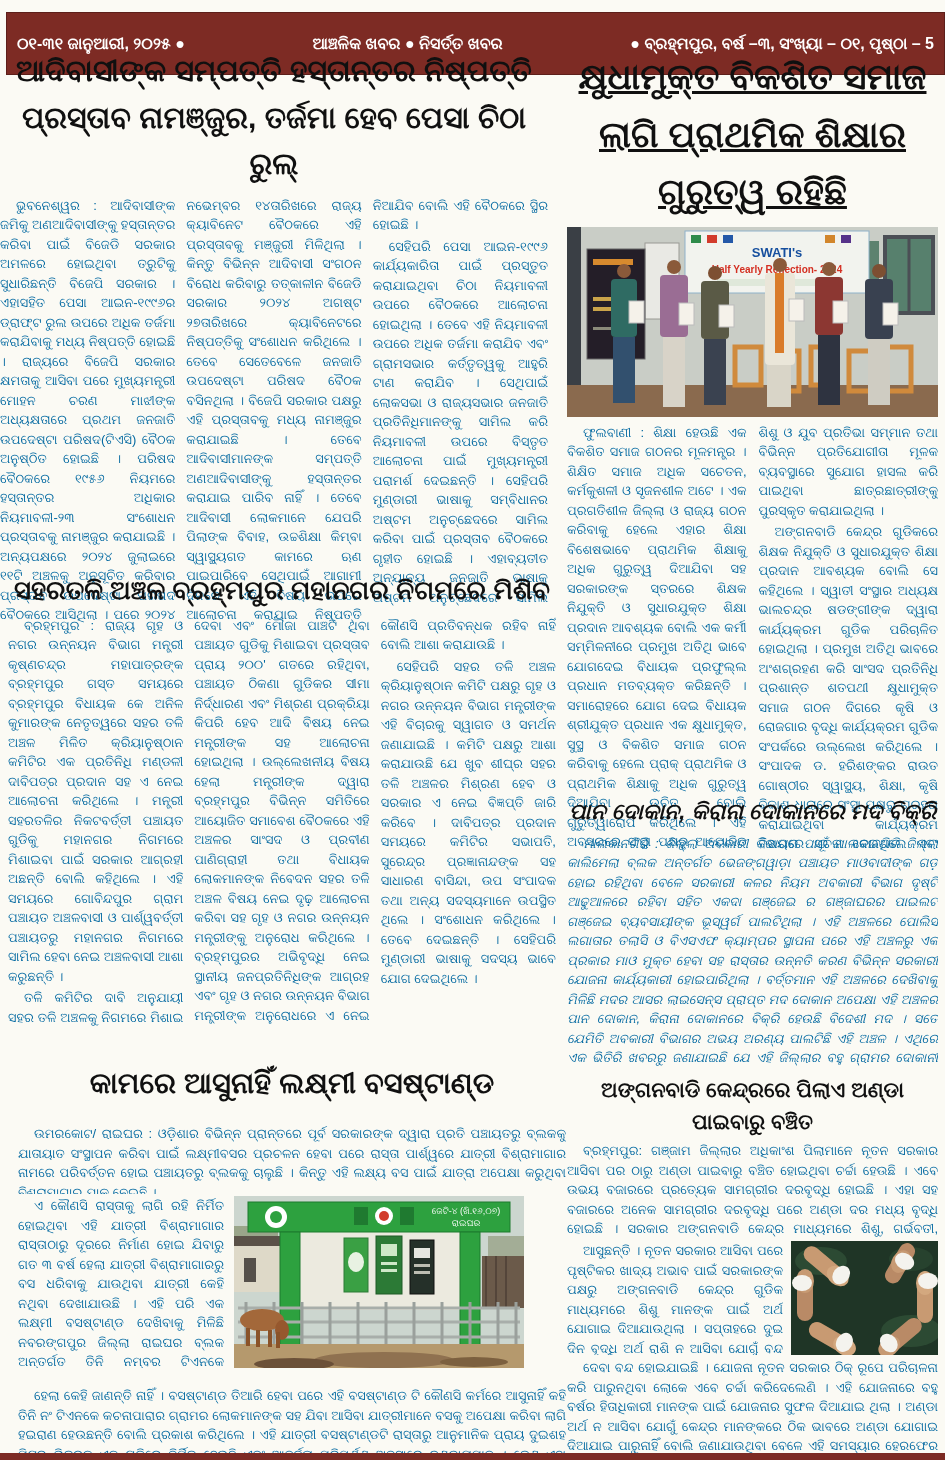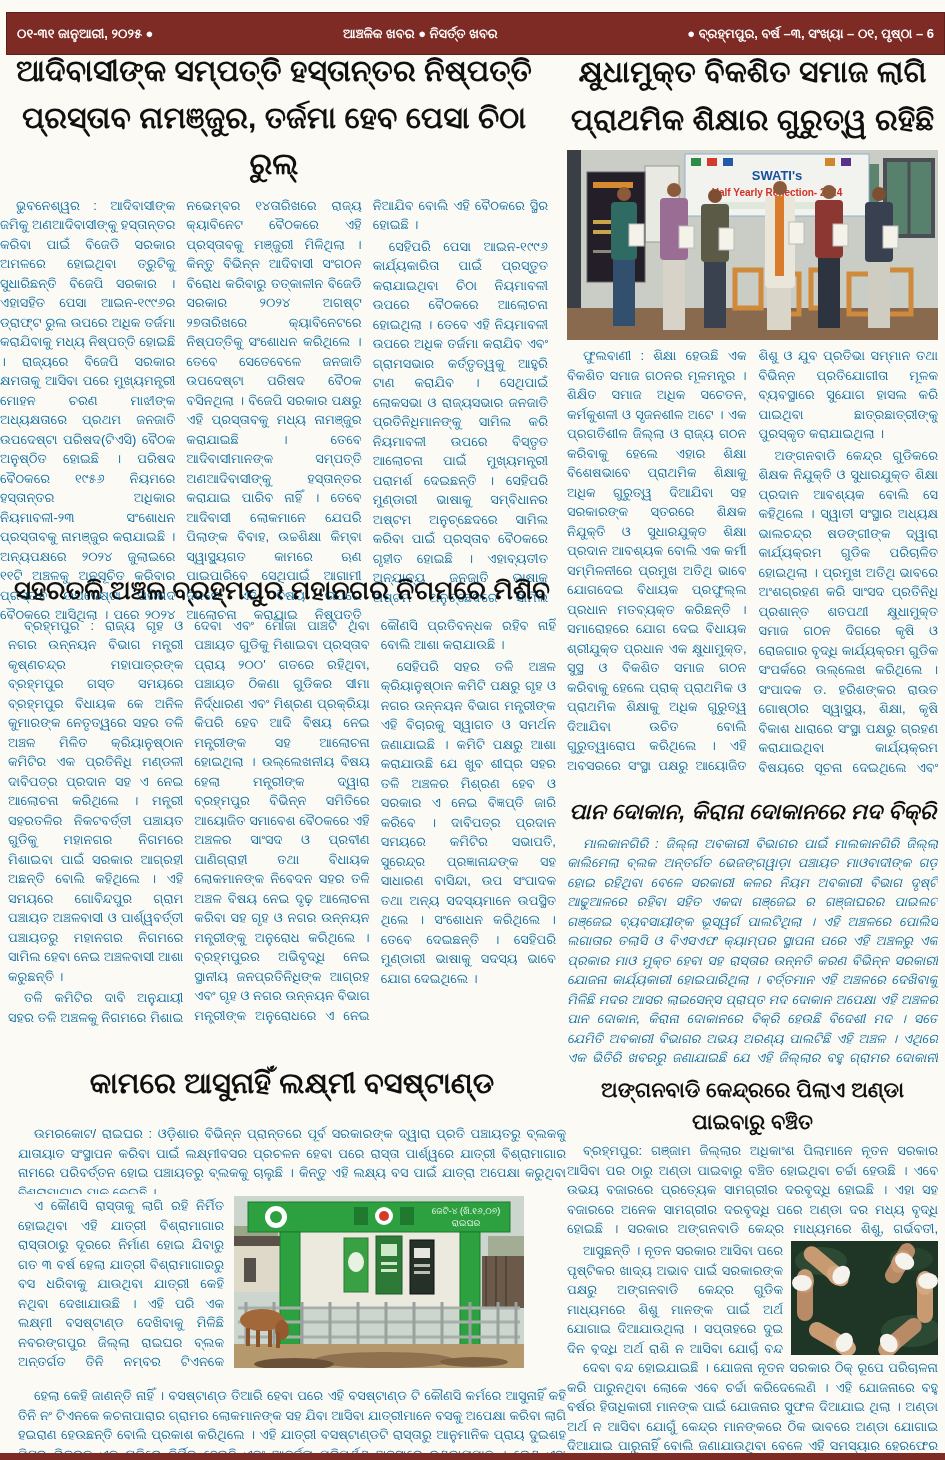--- a/index.html
+++ b/index.html
@@ -4,34 +4,34 @@
 <style>
   html,body { margin:0; padding:0; background:#ffffff; }
   .page {
     position:relative; width:945px; height:1460px; margin:0 auto;
     background:#fbfaf4; overflow:hidden;
     font-family:"Liberation Sans","DejaVu Sans",sans-serif; color:#1d1d1d;
   }
   .topbar {
     position:absolute; left:6px; top:12px; width:917px; height:29px;
     background:#7d2b24; color:#ffffff; display:flex; align-items:center;
-    justify-content:space-between; padding:6px 10px; font-size:13px; font-weight:bold;
+    justify-content:space-between; padding:16px 10px; font-size:16px; font-weight:bold;
     border:1px solid #5d1f1a;
   }
   .art { position:absolute; }
   .artA { left:0;   top:48px;   width:548px; }
   .artB { left:567px; top:48px;   width:371px; }
   .artC { left:8px;   top:570px;  width:548px; }
   .artD { left:567px; top:796px;  width:371px;font-style:italic; }
   .artE { left:18px;   top:1062px; width:548px; }
   .artF { left:567px; top:1074px; width:371px; }
 
   .hl { margin:0; text-align:center; font-weight:700; color:#101010; }
   .hlA { font-size:30px; line-height:1.55; }
-  .hlB { font-size:30px; line-height:1.6; }
+  .hlB { font-size:36px; line-height:1.6;text-decoration:underline; }
   .hlC { font-size:26px; line-height:1.45; padding-top:2px; }
   .hlD { font-size:22px; line-height:1.45; }
   .hlE { font-size:29px; line-height:1.45; }
   .hlF { font-size:21px; line-height:1.5; }
 
   .body-text { font-size:13px; line-height:1.5; text-align:justify; overflow:hidden; color:#0369a1; }
   .body-text p { margin:0 0 2px 0; text-indent:16px; }
   .cols3  { column-count:3; column-gap:11px; height:430px; margin-top:8px; }
   .colsB  { column-count:2; column-gap:12px; height:445px; margin-top:6px; }
   .colsC  { column-count:3; column-gap:11px; height:418px; margin-top:6px; }
@@ -54,21 +54,21 @@
   .bottom-strip { position:absolute; left:0; bottom:0; width:945px; height:7px; background:#7d2b24; }
 </style>
 </head>
 <body>
 
 <div class="page">
 
   <div class="topbar">
     <span>୦୧-୩୧ ଜାନୁଆରୀ, ୨୦୨୫ ●</span>
     <span>ଆଞ୍ଚଳିକ ଖବର ● ନିସର୍ତ୍ତ ଖବର</span>
-    <span>● ବ୍ରହ୍ମପୁର, ବର୍ଷ –୩, ସଂଖ୍ୟା – ୦୧, ପୃଷ୍ଠା – 6</span>
+    <span>● ବ୍ରହ୍ମପୁର, ବର୍ଷ –୩, ସଂଖ୍ୟା – ୦୧, ପୃଷ୍ଠା – 5</span>
   </div>
 
   <section class="art artA">
     <h1 class="hl hlA">ଆଦିବାସୀଙ୍କ ସମ୍ପତ୍ତି ହସ୍ତାନ୍ତର ନିଷ୍ପତ୍ତି ପ୍ରସ୍ତାବ ନାମଞ୍ଜୁର, ତର୍ଜମା ହେବ ପେସା ଚିଠା ରୁଲ୍</h1>
     <div class="body-text cols3">
       <p>ଭୁବନେଶ୍ୱର : ଆଦିବାସୀଙ୍କ ଜମିକୁ ଅଣଆଦିବାସୀଙ୍କୁ ହସ୍ତାନ୍ତର କରିବା ପାଇଁ ବିଜେଡି ସରକାର ଅମଳରେ ହୋଇଥିବା ତ୍ରୁଟିକୁ ସୁଧାରିଛନ୍ତି ବିଜେପି ସରକାର । ଏହାସହିତ ପେସା ଆଇନ-୧୯୯୬ର ଡ୍ରାଫ୍ଟ ରୁଲ ଉପରେ ଅଧିକ ତର୍ଜମା କରାଯିବାକୁ ମଧ୍ୟ ନିଷ୍ପତ୍ତି ହୋଇଛି । ରାଜ୍ୟରେ ବିଜେପି ସରକାର କ୍ଷମତାକୁ ଆସିବା ପରେ ମୁଖ୍ୟମନ୍ତ୍ରୀ ମୋହନ ଚରଣ ମାଝୀଙ୍କ ଅଧ୍ୟକ୍ଷତାରେ ପ୍ରଥମ ଜନଜାତି ଉପଦେଷ୍ଟା ପରିଷଦ(ଟିଏସି) ବୈଠକ ଅନୁଷ୍ଠିତ ହୋଇଛି । ପରିଷଦ ବୈଠକରେ ୧୯୫୬ ନିୟମରେ ହସ୍ତାନ୍ତର ଅଧିକାର ନିୟମାବଳୀ-୨୩ ସଂଶୋଧନ ପ୍ରସ୍ତାବକୁ ନାମଞ୍ଜୁର କରାଯାଇଛି । ଅନ୍ୟପକ୍ଷରେ ୨୦୨୪ ଜୁଲାଇରେ ୧୧ଟି ଅଞ୍ଚଳକୁ ଅନୁସୂଚିତ କରିବାର ପ୍ରସ୍ତାବ ଉପଦେଷ୍ଟା ପରିଷଦ ବୈଠକରେ ଆସିଥିଲା । ପରେ ୨୦୨୪ ନଭେମ୍ବର ୧୪ତାରିଖରେ ରାଜ୍ୟ କ୍ୟାବିନେଟ ବୈଠକରେ ଏହି ପ୍ରସ୍ତାବକୁ ମଞ୍ଜୁରୀ ମିଳିଥିଲା । କିନ୍ତୁ ବିଭିନ୍ନ ଆଦିବାସୀ ସଂଗଠନ ବିରୋଧ କରିବାରୁ ତତ୍କାଳୀନ ବିଜେଡି ସରକାର ୨୦୨୪ ଅଗଷ୍ଟ ୨୭ତାରିଖରେ କ୍ୟାବିନେଟରେ ନିଷ୍ପତ୍ତିକୁ ସଂଶୋଧନ କରିଥିଲେ । ତେବେ ସେତେବେଳେ ଜନଜାତି ଉପଦେଷ୍ଟା ପରିଷଦ ବୈଠକ ବସିନଥିଲା । ବିଜେପି ସରକାର ପକ୍ଷରୁ ଏହି ପ୍ରସ୍ତାବକୁ ମଧ୍ୟ ନାମଞ୍ଜୁର କରାଯାଇଛି । ତେବେ ଆଦିବାସୀମାନଙ୍କ ସମ୍ପତ୍ତି ଅଣଆଦିବାସୀଙ୍କୁ ହସ୍ତାନ୍ତର କରାଯାଇ ପାରିବ ନାହିଁ । ତେବେ ଆଦିବାସୀ ଲୋକମାନେ ଯେପରି ପିଲାଙ୍କ ବିବାହ, ଉଚ୍ଚଶିକ୍ଷା କିମ୍ବା ସ୍ୱାସ୍ଥ୍ୟଗତ କାମରେ ଋଣ ପାଇପାରିବେ ସେଥିପାଇଁ ଆଗାମୀ ଦିନରେ ଏହି ବିଷୟ ଉପରେ ଆଲୋଚନା କରାଯାଇ ନିଷ୍ପତ୍ତି ନିଆଯିବ ବୋଲି ଏହି ବୈଠକରେ ସ୍ଥିର ହୋଇଛି ।</p>
       <p>ସେହିପରି ପେସା ଆଇନ-୧୯୯୬ କାର୍ଯ୍ୟକାରିତା ପାଇଁ ପ୍ରସ୍ତୁତ କରାଯାଇଥିବା ଚିଠା ନିୟମାବଳୀ ଉପରେ ବୈଠକରେ ଆଲୋଚନା ହୋଇଥିଲା । ତେବେ ଏହି ନିୟମାବଳୀ ଉପରେ ଅଧିକ ତର୍ଜମା କରାଯିବ ଏବଂ ଗ୍ରାମସଭାର କର୍ତ୍ତୃତ୍ୱକୁ ଆହୁରି ଟାଣ କରାଯିବ । ସେଥିପାଇଁ ଲୋକସଭା ଓ ରାଜ୍ୟସଭାର ଜନଜାତି ପ୍ରତିନିଧିମାନଙ୍କୁ ସାମିଲ କରି ନିୟମାବଳୀ ଉପରେ ବିସ୍ତୃତ ଆଲୋଚନା ପାଇଁ ମୁଖ୍ୟମନ୍ତ୍ରୀ ପରାମର୍ଶ ଦେଇଛନ୍ତି । ସେହିପରି ମୁଣ୍ଡାରୀ ଭାଷାକୁ ସମ୍ବିଧାନର ଅଷ୍ଟମ ଅନୁଚ୍ଛେଦରେ ସାମିଲ କରିବା ପାଇଁ ପ୍ରସ୍ତାବ ବୈଠକରେ ଗୃହୀତ ହୋଇଛି । ଏହାବ୍ୟତୀତ ଅନ୍ୟାନ୍ୟ ଜନଜାତି ଭାଷାକୁ ଅଷ୍ଟମ ଅନୁଚ୍ଛେଦରେ ସାମିଲ କରିବାକୁ ମଧ୍ୟ ଆଲୋଚନା ହୋଇଥିଲା । ଏହାବ୍ୟତୀତ ବୈଠକରେ ଧରିତ୍ରୀ ଆବା ଜନଜାତି ଗ୍ରାମ ଉତ୍କର୍ଷ ଅଭିଯାନ, ପିଏମ ଜନମନ ଯୋଜନା, ମାଟେସିଂ ହାତଡଖଲ ଯୋଜନା, ଶହୀଦ ଲକ୍ଷ୍ମଣନାୟକ ବିଦ୍ୟାଳୟର ରୂପାନ୍ତରୀକରଣ କାର୍ଯ୍ୟକ୍ରମ ଆଦି ଉପରେ ଆଲୋଚନା ହୋଇଥିଲା । ଗତ ନଭେମ୍ବର ମାସରେ ଏହି ଜନଜାତି ଉପଦେଷ୍ଟା ପରିଷଦ ଗଠନ ହୋଇଥିଲା । ଏହି ପରିଷଦରେ ଅଧ୍ୟକ୍ଷ ଭାବେ ମୁଖ୍ୟମନ୍ତ୍ରୀ ଅଛନ୍ତି ଏବଂ ୧୮ଜଣ ସଦସ୍ୟ ଅଛନ୍ତି । ୧୫ଜଣ ବିଧାୟକ, ୨ଜଣ ସାଂସଦ ଓ ଜଣେ ଆଦିବାସୀ ମହିଳାଙ୍କୁ ସଦସ୍ୟ ଭାବେ ନିଯୁକ୍ତ କରାଯାଇଛି । ଜନଜାତି ମନ୍ତ୍ରୀ ରବିନାରାୟଣ ନାୟକ ଅତିଥି ସଦସ୍ୟ ଭାବେ ଯୋଗ ଦେଇଥିଲେ ।</p>
     </div>
   </section>
 

